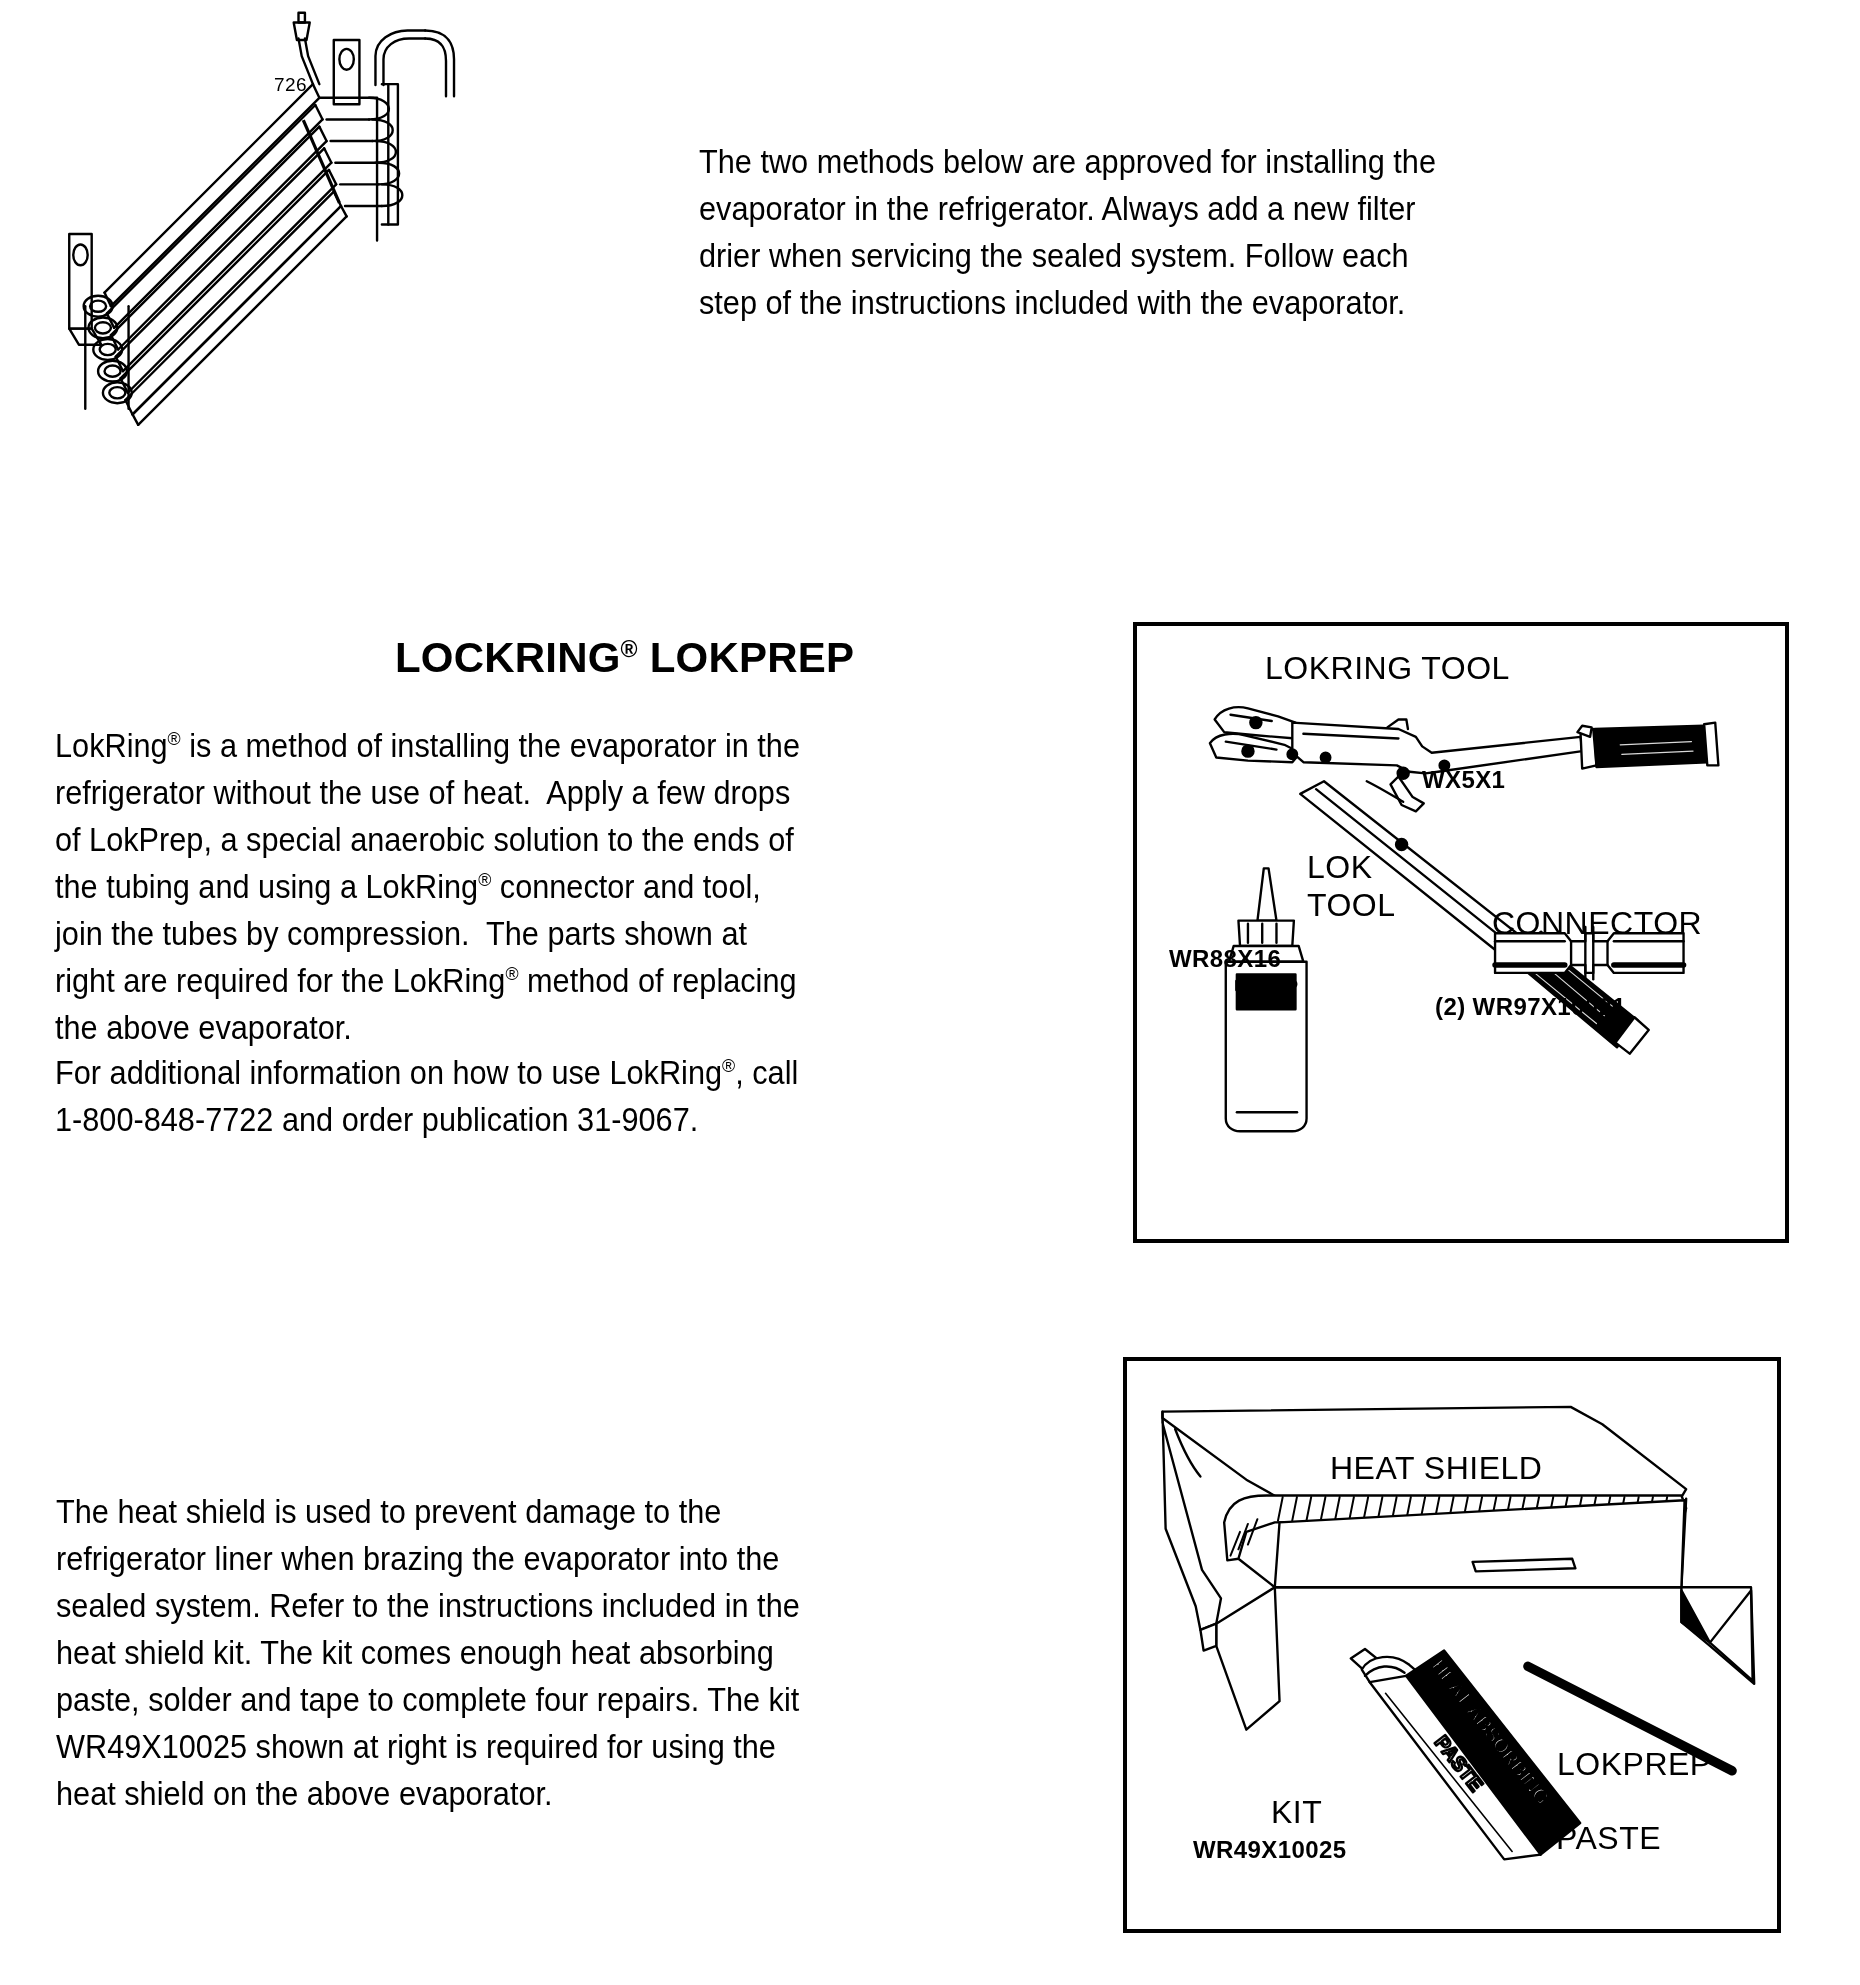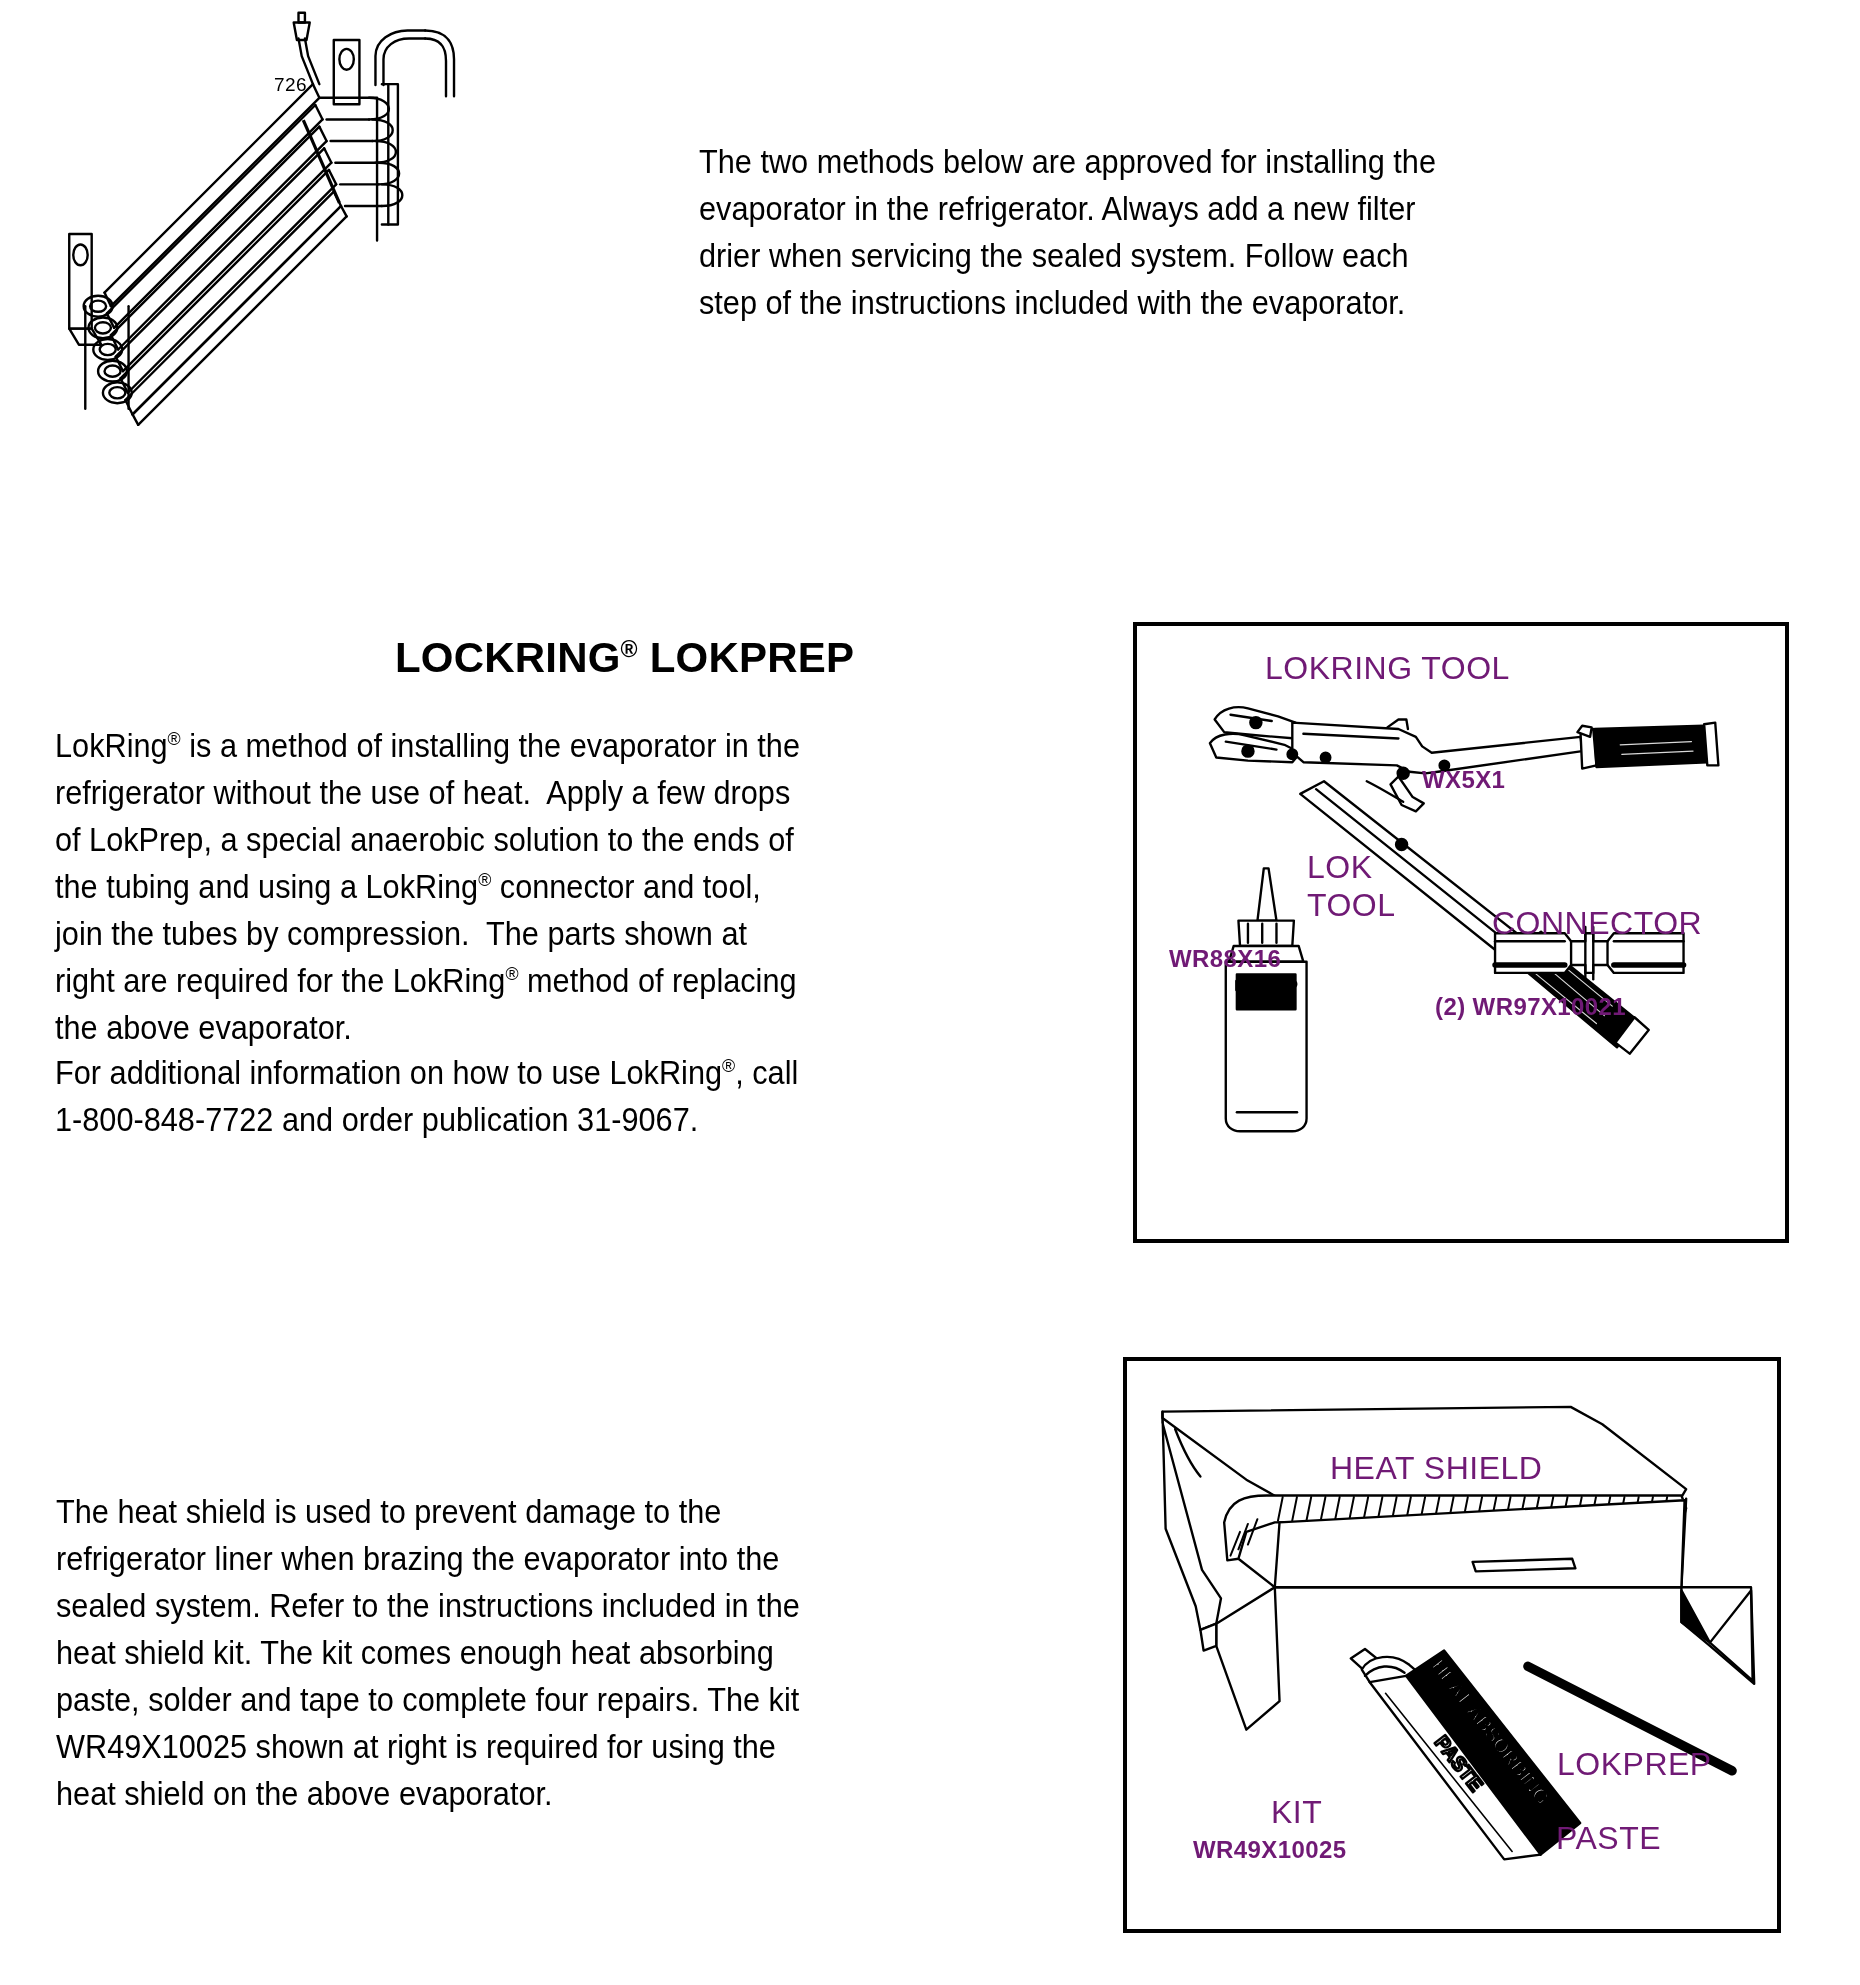--- a/index.html
+++ b/index.html
@@ -125,21 +125,21 @@
     left: 0; top: 0;
     width: 100%;
     height: 100%;
     display: block;
   }
 
   .box-label {
     position: absolute;
     font-family: "Liberation Sans", sans-serif;
     white-space: nowrap;
-    color: #701a75;
+    color: #000000;
   }
   .label-plain { font-size: 32px; letter-spacing: 0.5px; }
   .label-bold  { font-size: 24px; font-weight: bold; letter-spacing: 0.4px; }
 
   
   #label-lokring-tool { left: 128px; top: 24px; }
   #label-wx5x1        { left: 285px; top: 140px; }
   #label-lok          { left: 170px; top: 223px; }
   #label-prep         { left: 170px; top: 261px; }
   #label-wr88x16      { left: 32px;  top: 319px; }

